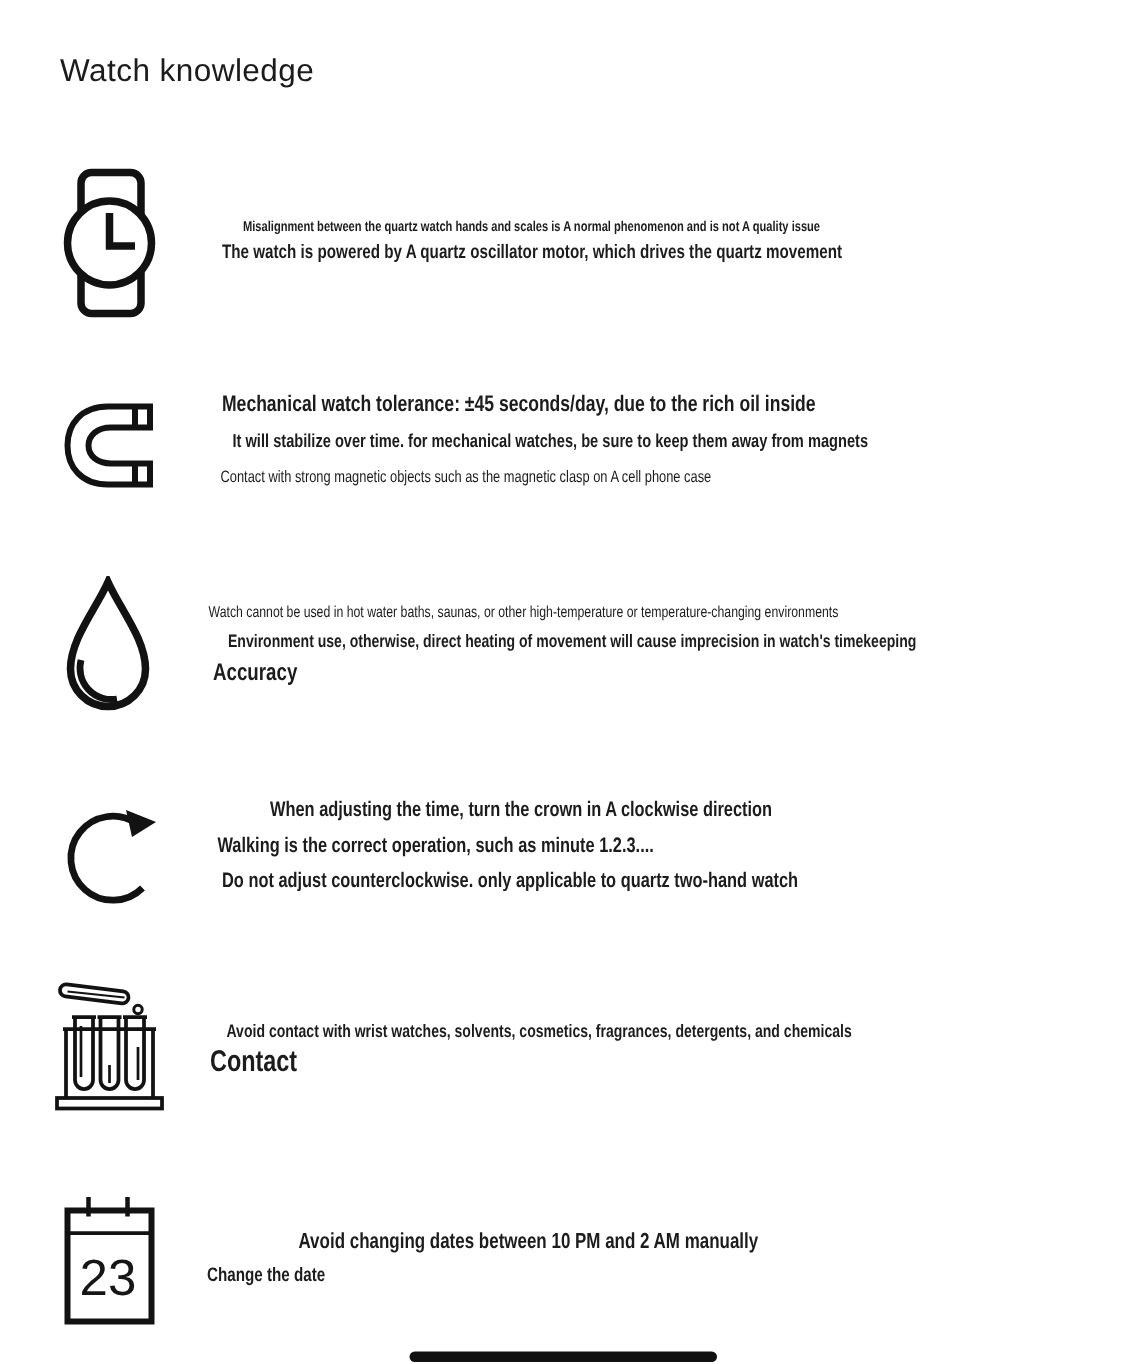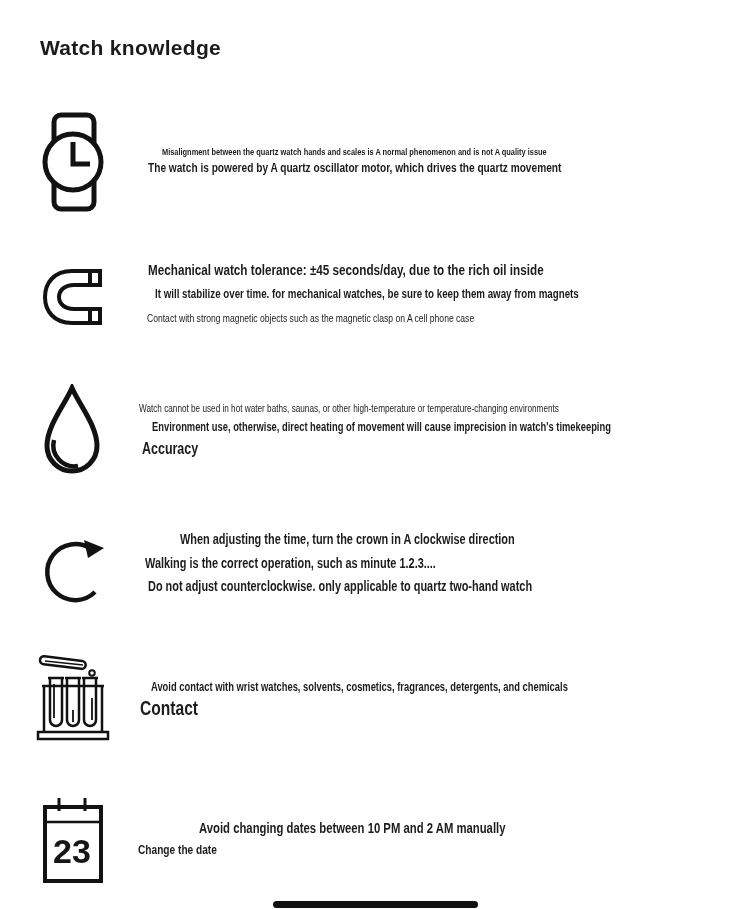--- a/index.html
+++ b/index.html
@@ -1,21 +1,21 @@
 <!DOCTYPE html>
 <html><head>
 <meta charset="utf-8">
 <style>
   html,body{margin:0;padding:0;background:#fff;}
   .canvas{
     position:relative;width:750px;height:909px;background:#ffffff;overflow:hidden;
     font-family:"Liberation Sans", sans-serif;color:#1b1b1b;
   }
   .page-title{
-    position:absolute;left:40px;top:36px;font-size:21px;font-weight:700;
+    position:absolute;left:40px;top:36px;font-size:21px;font-weight:400;
     letter-spacing:.3px;white-space:nowrap;
   }
   .ln{
     position:absolute;white-space:nowrap;font-weight:700;color:#1c1c1c;
     transform-origin:0 0;transform:scaleX(0.78);
   }
   .rg{font-weight:400;}
   .s1a{left:162px;top:146px;font-size:9.5px}
   .s1b{left:148px;top:160px;font-size:13px}
   .s2a{left:148px;top:261px;font-size:15px}
@@ -24,21 +24,21 @@
   .s3a{left:139px;top:402px;font-size:10.5px}
   .s3b{left:152px;top:420px;font-size:12px}
   .s3c{left:142px;top:440px;font-size:16px}
   .s4a{left:180px;top:531px;font-size:14px}
   .s4b{left:145px;top:555px;font-size:14px}
   .s4c{left:148px;top:578px;font-size:14px}
   .s5a{left:151px;top:680px;font-size:12px}
   .s5b{left:140px;top:697px;font-size:20px}
   .s6a{left:199px;top:820px;font-size:14.5px}
   .s6b{left:138px;top:842px;font-size:13px}
-  .ic{position:absolute;font-weight:bold;}
+  .ic{position:absolute;}
   #ic1{left:42px;top:112px;width:64px;height:100px}
   #ic2{left:42px;top:268px;width:64px;height:58px}
   #ic3{left:42px;top:384px;width:60px;height:96px}
   #ic4{left:42px;top:528px;width:66px;height:80px}
   #ic5{left:36px;top:650px;width:74px;height:94px}
   #ic6{left:42px;top:795px;width:62px;height:90px}
   .ic svg{display:block;width:100%;height:100%;}
   .cal-num{font-family:"Liberation Sans", sans-serif;}
   .home-indicator{
     position:absolute;left:273px;top:901px;width:205px;height:7px;

